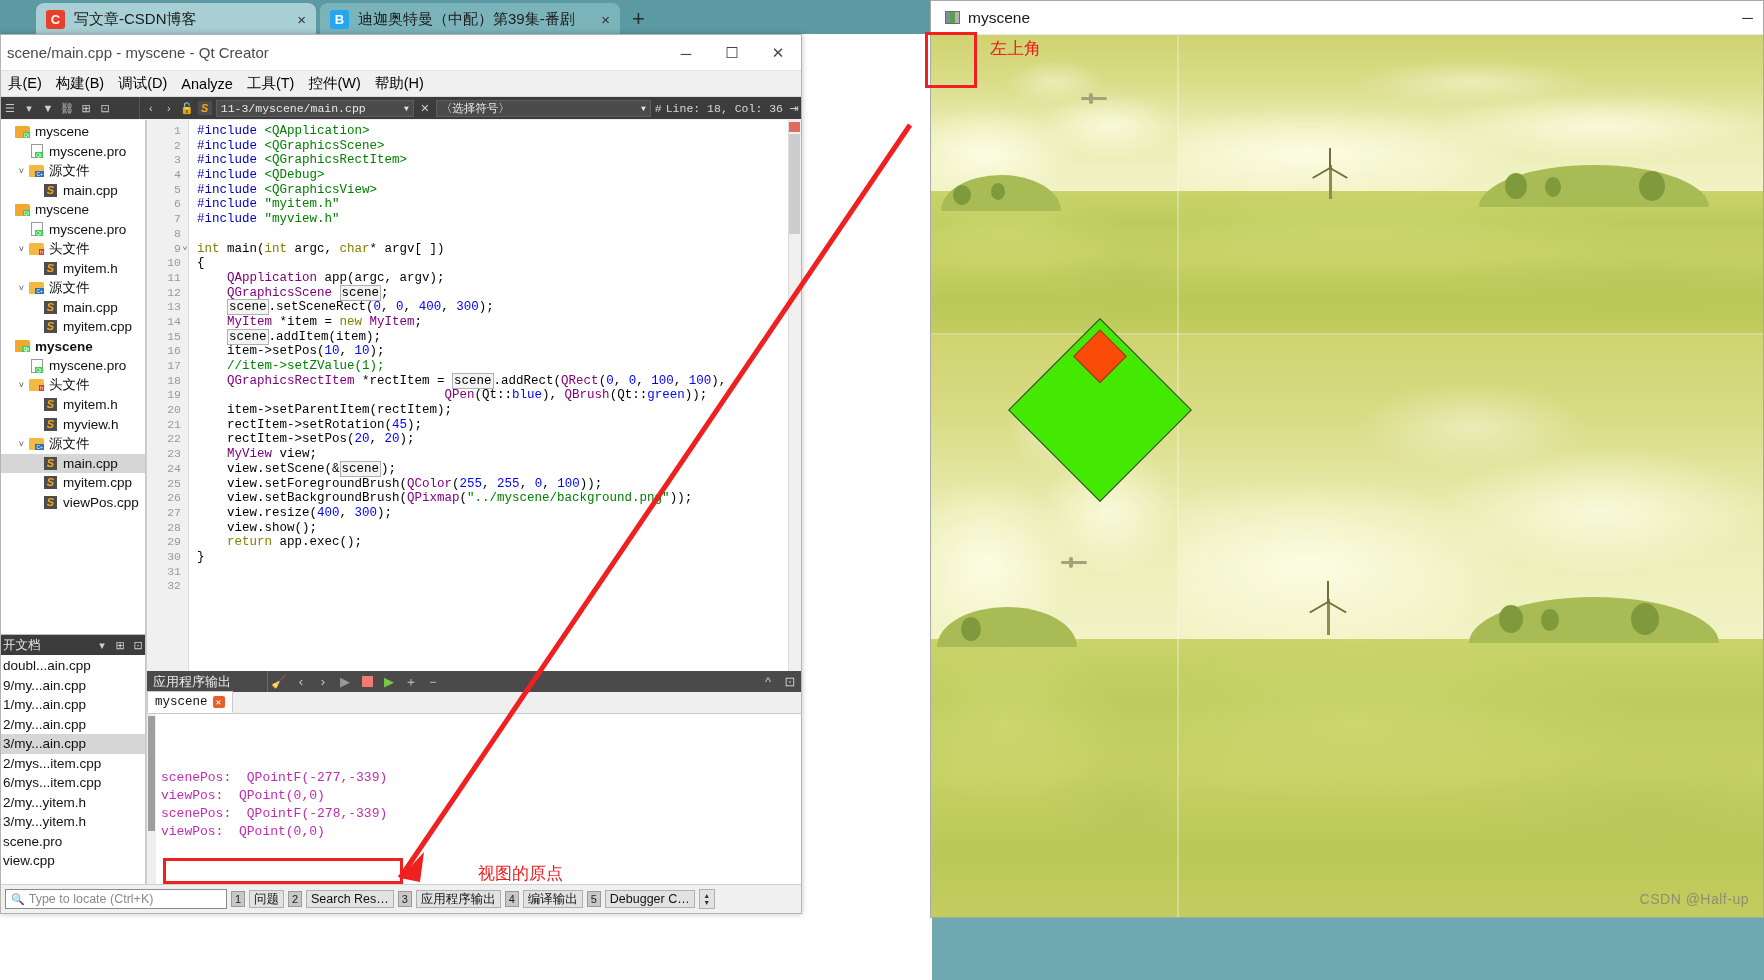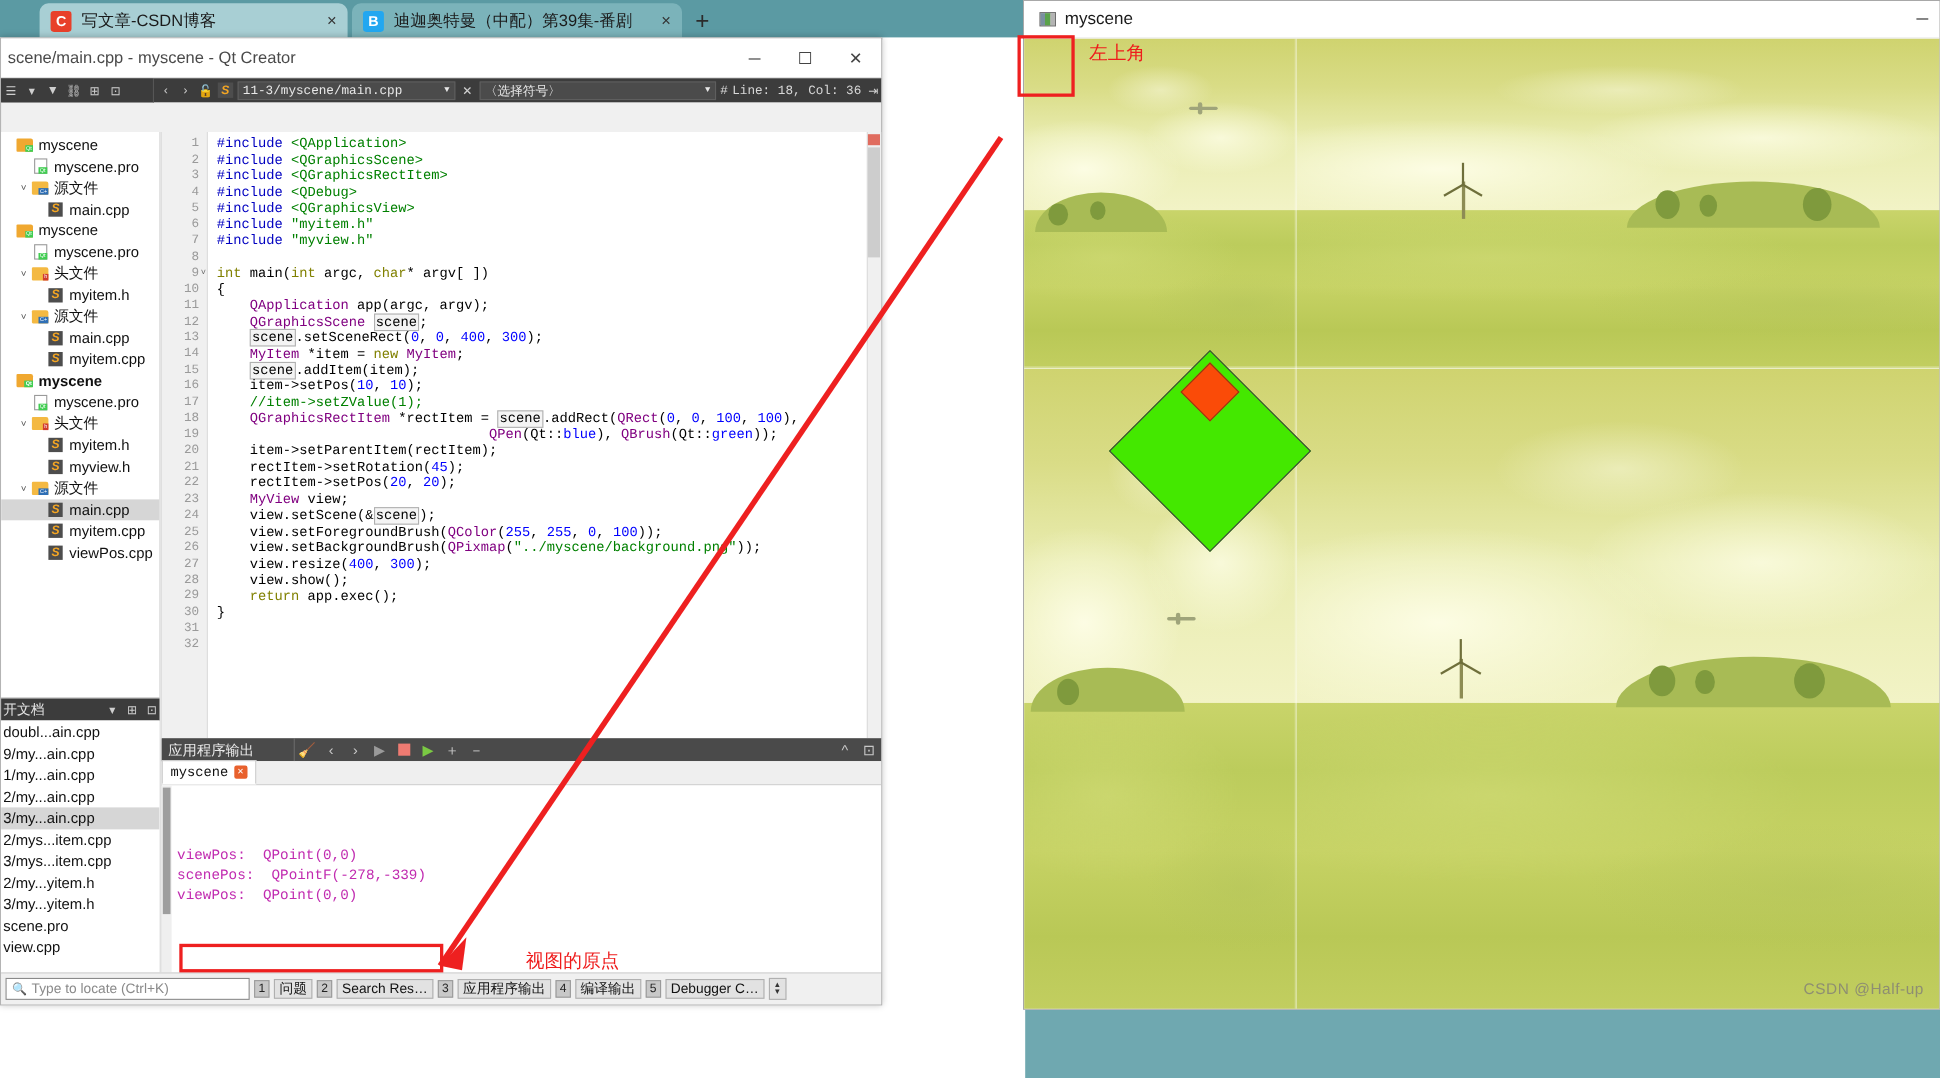--- a/index.html
+++ b/index.html
@@ -394,20 +394,29 @@
 
   <div id="qt-titlebar">
     <span id="qt-title">scene/main.cpp - myscene - Qt Creator</span>
     <div id="qt-winbtns">
       <div>─</div>
       <div>☐</div>
       <div>✕</div>
     </div>
   </div>
 
+  <div id="qt-menubar">
+    <span class="mi">具(E)</span>
+    <span class="mi">构建(B)</span>
+    <span class="mi">调试(D)</span>
+    <span class="mi">Analyze</span>
+    <span class="mi">工具(T)</span>
+    <span class="mi">控件(W)</span>
+    <span class="mi">帮助(H)</span>
+  </div>
 
   <div id="qt-toolbar">
     <div class="tb-left">
       <span class="tb-ic">☰</span>
       <span class="tb-ic">▾</span>
       <span class="tb-ic">▼</span>
       <span class="tb-ic">⛓</span>
       <span class="tb-ic">⊞</span>
       <span class="tb-ic">⊡</span>
     </div>
@@ -596,21 +605,21 @@
             <div class="odoc">
               <span>2/my...ain.cpp</span>
             </div>
             <div class="odoc sel">
               <span>3/my...ain.cpp</span>
             </div>
             <div class="odoc">
               <span>2/mys...item.cpp</span>
             </div>
             <div class="odoc">
-              <span>3/mys...item.cpp</span>
+              <span>6/mys...item.cpp</span>
             </div>
             <div class="odoc">
               <span>2/my...yitem.h</span>
             </div>
             <div class="odoc">
               <span>3/my...yitem.h</span>
             </div>
             <div class="odoc">
               <span>scene.pro</span>
             </div>
@@ -652,21 +661,21 @@
         <div id="out-tabs">
           <div id="out-tab-active">
             <span>myscene</span>
             <span class="tab-close-x">✕</span>
           </div>
         </div>
         <div id="out-body">
           <div id="out-scroll">
             <div id="out-scroll-thumb"></div>
           </div>
-          <div id="out-lines" style="padding-left:10px"><div>viewPos:  QPoint(0,0)</div><div>scenePos:  QPointF(-278,-339)</div><div>viewPos:  QPoint(0,0)</div></div>
+          <div id="out-lines" style="padding-left:10px"><div>scenePos:  QPointF(-277,-339)</div><div>viewPos:  QPoint(0,0)</div><div>scenePos:  QPointF(-278,-339)</div><div>viewPos:  QPoint(0,0)</div></div>
         </div>
       </div>
     </div>
   </div>
 
   <div id="qt-status">
     <div id="locator">
       <span style="font-size:11px">🔍</span>
       <span>Type to locate (Ctrl+K)</span>
     </div>

